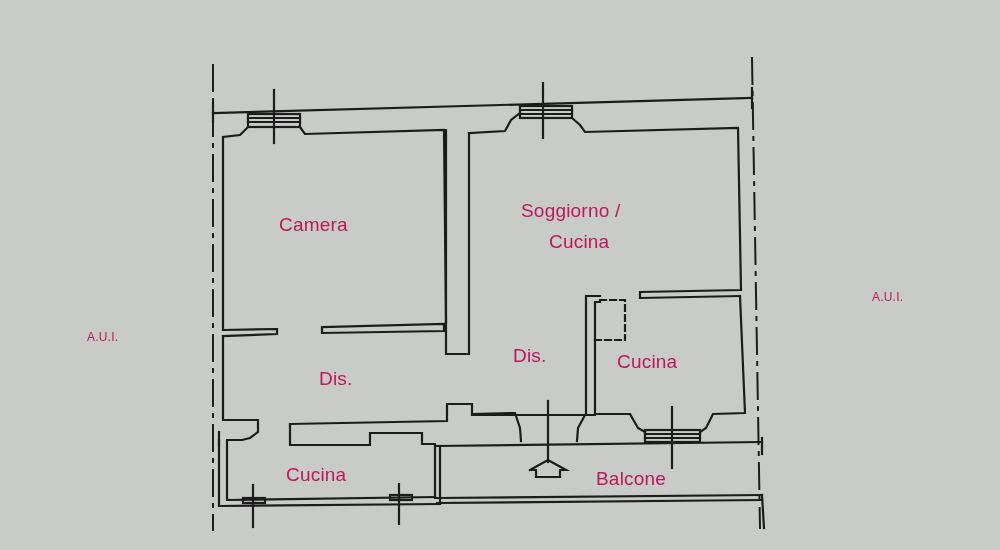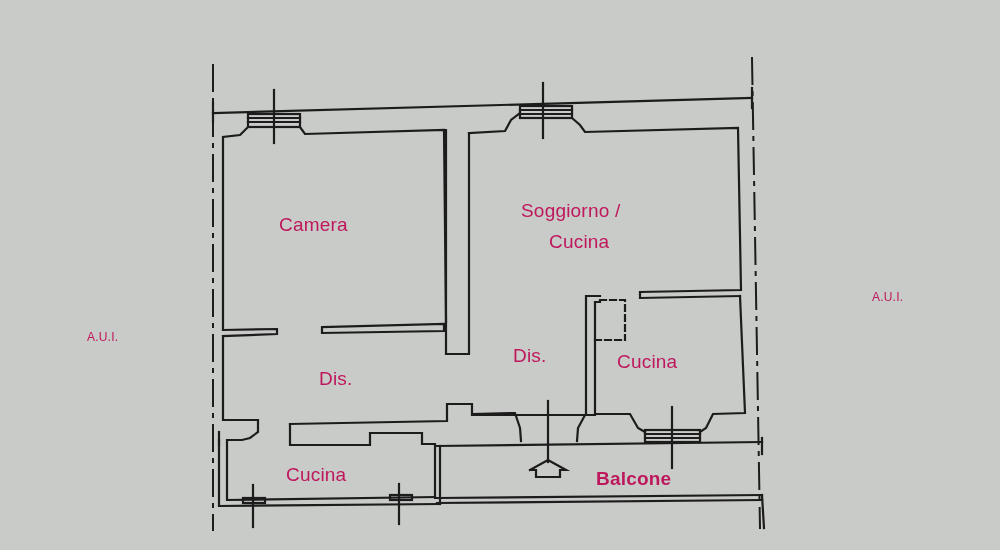--- a/index.html
+++ b/index.html
@@ -92,15 +92,15 @@
   </g>
 </svg>
 
 <div class="lbl" style="left:279px; top:214px;text-align:right;">Camera</div>
 <div class="lbl" style="left:521px; top:200px;">Soggiorno /</div>
 <div class="lbl" style="left:549px; top:231px;">Cucina</div>
 <div class="lbl" style="left:319px; top:368px;">Dis.</div>
 <div class="lbl" style="left:513px; top:345px;">Dis.</div>
 <div class="lbl" style="left:617px; top:351px;">Cucina</div>
 <div class="lbl" style="left:286px; top:464px;">Cucina</div>
-<div class="lbl" style="left:596px; top:468px;font-weight:bold;">Balcone</div>
+<div class="lbl" style="left:596px; top:468px;">Balcone</div>
 <div class="lbl small" style="left:87px; top:330px;">A.U.I.</div>
 <div class="lbl small" style="left:872px; top:290px;">A.U.I.</div>
 
 </body></html>

